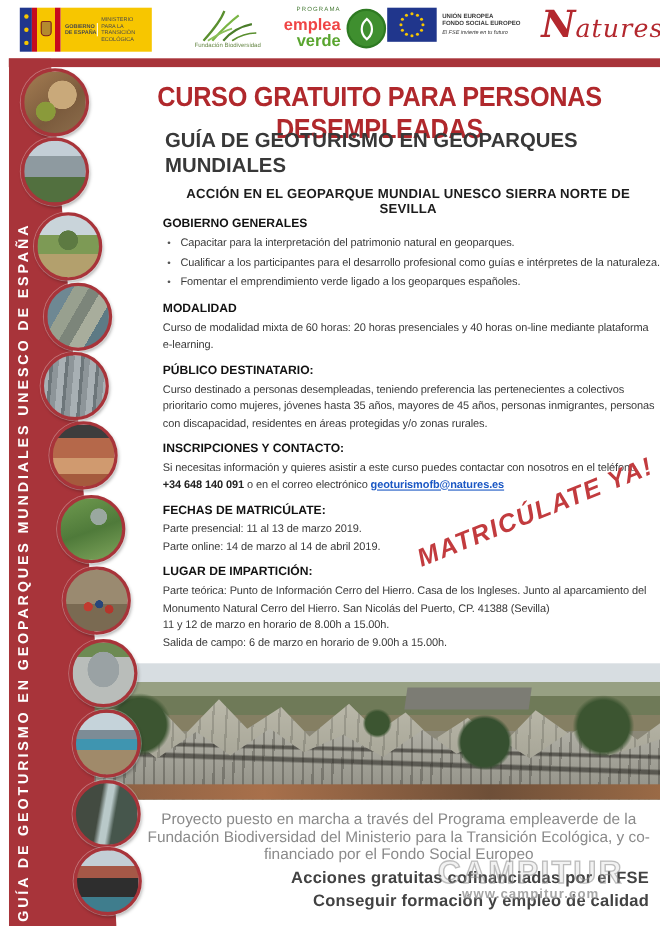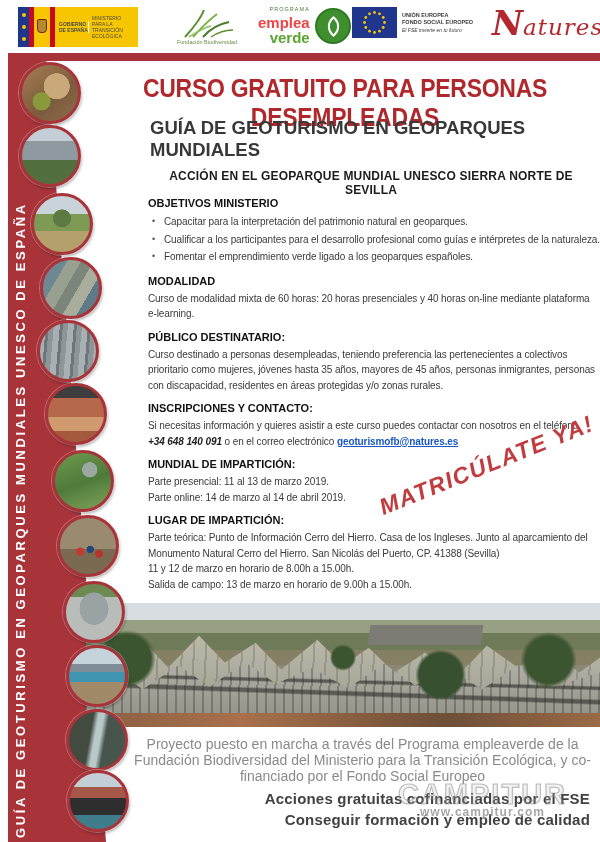--- a/index.html
+++ b/index.html
@@ -68,21 +68,21 @@
   .action { position:absolute; left:150px; top:169px; width:442px; text-align:center;
             font-size:12px; font-weight:bold; color:#1c1c1c; letter-spacing:.2px; }
   .content { position:absolute; left:148px; top:197px; width:452px; font-size:10px;
              color:#3a3a3a; letter-spacing:-.1px; }
   .content h4 { font-size:11px; color:#121212; margin:9px 0 4px; letter-spacing:0; }
   .content h4:first-child { margin-top:0; }
   .content p { line-height:15.5px; margin:0; }
   .content ul { list-style:none; margin:1px 0 0; }
   .content li { position:relative; padding-left:16px; line-height:17.5px; }
   .content li::before { content:"\2022"; position:absolute; left:4px; top:0; font-size:9px; color:#555; }
-  .phone { font-weight:bold; color:#222;font-style:italic; }
+  .phone { font-weight:bold; color:#222; }
   .maillink { font-weight:bold; color:#1a57c4; text-decoration:underline; cursor:pointer; }
   .apoyo { margin-top:11px; font-size:13px; font-weight:bold; color:#121212; letter-spacing:0; }
   .matricula { position:absolute; left:372px; top:452px; transform:rotate(-22deg);
                font-size:23px; font-weight:bold; font-style:italic; color:#c23b3e;
                letter-spacing:1.5px; white-space:nowrap; }
   
   .photo { position:absolute; left:86px; top:603px; width:514px; height:124px; overflow:hidden;
            background:linear-gradient(180deg,#d7dde1 0 14%,#97a083 14% 24%,#6f7a58 24% 38%,#857f63 38% 50%,#8b8878 50%); }
   .quarry { position:absolute; left:55%; top:18%; width:22%; height:16%; background:#7c7c74; transform:skewX(-8deg); }
   .rockA { position:absolute; left:0; bottom:0; width:100%; height:80%;
@@ -209,47 +209,47 @@
 <div class="circ ph11" style="left:66px; top:709px; z-index:10;"></div>
 <div class="circ ph12" style="left:67px; top:770px; z-index:10;"></div>
 
 <div class="title">CURSO GRATUITO PARA PERSONAS DESEMPLEADAS</div>
 <div class="subtitle">
   <span>GUÍA DE GEOTURISMO EN GEOPARQUES MUNDIALES</span><br>
 </div>
 <div class="action">ACCIÓN EN EL GEOPARQUE MUNDIAL UNESCO SIERRA NORTE DE SEVILLA</div>
 
 <div class="content">
-  <h4>OBJETIVOS MINISTERIO</h4>
+  <h4>GOBIERNO GENERALES</h4>
   <ul>
     <li>Capacitar para la interpretación del patrimonio natural en geoparques.</li>
     <li>Cualificar a los participantes para el desarrollo profesional como guías e intérpretes de la naturaleza.</li>
     <li>Fomentar el emprendimiento verde ligado a los geoparques españoles.</li>
   </ul>
 
   <h4>MODALIDAD</h4>
   <p>Curso de modalidad mixta de 60 horas: 20 horas presenciales y 40 horas on-line mediante plataforma e-learning.</p>
 
   <h4>PÚBLICO DESTINATARIO:</h4>
   <p>Curso destinado a personas desempleadas, teniendo preferencia las pertenecientes a colectivos prioritario como mujeres, jóvenes hasta 35 años, mayores de 45 años, personas inmigrantes, personas con discapacidad, residentes en áreas protegidas y/o zonas rurales.</p>
 
   <h4>INSCRIPCIONES Y CONTACTO:</h4>
   <p>Si necesitas información y quieres asistir a este curso puedes contactar con nosotros en el teléfono</p>
   <p>
     <span class="phone">+34 648 140 091</span><span> o en el correo electrónico </span><span class="maillink">geoturismofb@natures.es</span>
   </p>
 
-  <h4>MUNDIAL DE IMPARTICIÓN:</h4>
+  <h4>FECHAS DE MATRICÚLATE:</h4>
   <p>Parte presencial: 11 al 13 de marzo 2019.</p>
   <p>Parte online: 14 de marzo al 14 de abril 2019.</p>
 
   <h4>LUGAR DE IMPARTICIÓN:</h4>
   <p>Parte teórica: Punto de Información Cerro del Hierro. Casa de los Ingleses. Junto al aparcamiento del Monumento Natural Cerro del Hierro. San Nicolás del Puerto, CP. 41388 (Sevilla)</p>
   <p>11 y 12 de marzo en horario de 8.00h a 15.00h.</p>
-  <p>Salida de campo: 13 de marzo en horario de 9.00h a 15.00h.</p>
+  <p>Salida de campo: 6 de marzo en horario de 9.00h a 15.00h.</p>
 
   <div class="apoyo">Con el apoyo del Geoparque Mundial UNESCO Sierra Norte de Sevilla</div>
 </div>
 
 <div class="matricula">MATRICÚLATE YA!</div>
 
 <div class="photo">
   <div class="quarry"></div>
   <div class="rockA"></div>
   <div class="rockB"></div>

